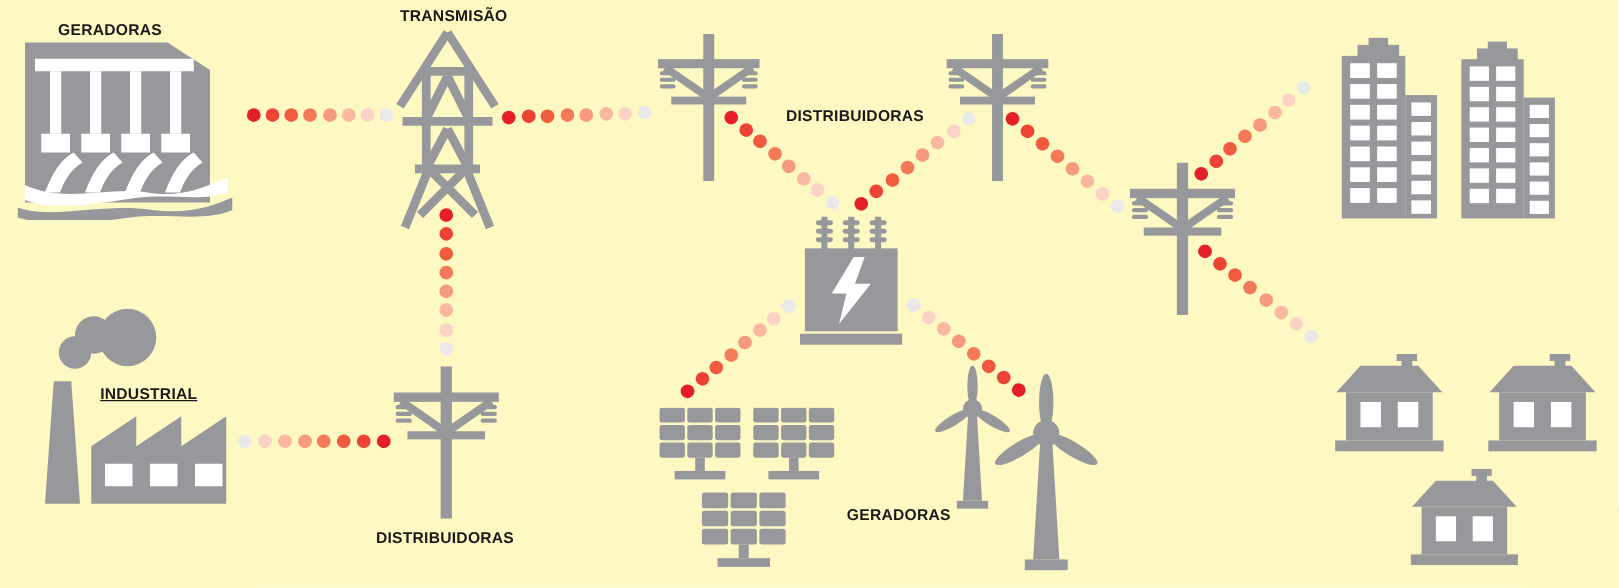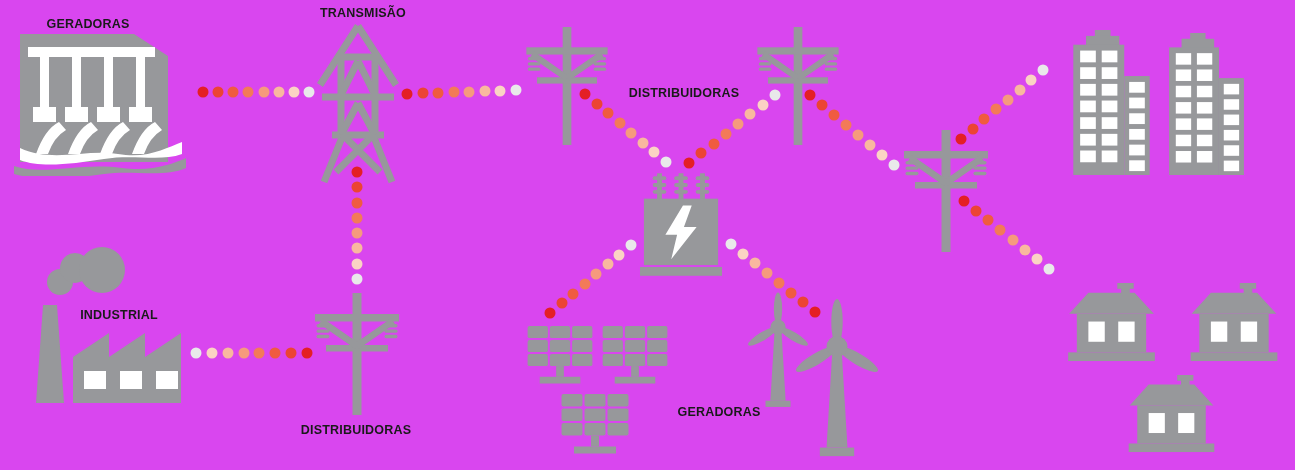--- a/index.html
+++ b/index.html
@@ -174,27 +174,27 @@
         <polygon points="6,32 26,10 74,10 94,32"></polygon>
         <rect x="14" y="32" width="72" height="40"></rect>
         <rect x="5" y="72" width="90" height="9"></rect>
       </g>
       <rect x="26" y="40" width="17" height="21" fill="#fff"></rect>
       <rect x="57" y="40" width="17" height="21" fill="#fff"></rect>
     </symbol>
   </defs>
 </svg>
 
-<div class="canvas" style="background: #d946ef;">
+<div class="canvas" style="background: #fef9c3;">
 
   <div class="lbl" style="left: 88px; top: 17px; color: rgb(26, 26, 26);">GERADORAS</div>
   <div class="lbl" style="left: 363px; top: 6px; color: rgb(26, 26, 26);">TRANSMISÃO</div>
   <div class="lbl" style="left: 684px; top: 86px; color: rgb(26, 26, 26);">DISTRIBUIDORAS</div>
   <div class="lbl" style="left: 356px; top: 423px; color: rgb(26, 26, 26);">DISTRIBUIDORAS</div>
-  <div class="lbl" style="left: 119px; top: 308px; color: rgb(26, 26, 26);">INDUSTRIAL</div>
+  <div class="lbl" style="left: 119px; top: 308px; color: rgb(26, 26, 26); text-decoration: underline;">INDUSTRIAL</div>
   <div class="lbl" style="left: 719px; top: 405px; color: rgb(26, 26, 26);">GERADORAS</div>
 
   <svg class="icon" style="left: 14px; top: 30px; width: 172px; height: 146px; color: rgb(151, 152, 155);">
       <use href="#sym-dam"></use>
     </svg>
   <svg class="icon" style="left: 310px; top: 21px; width: 96px; height: 166px; color: rgb(151, 152, 155);">
       <use href="#sym-tower"></use>
     </svg>
 
   <svg class="icon" style="left: 519px; top: 27px; width: 96px; height: 118px; color: rgb(151, 152, 155);">

